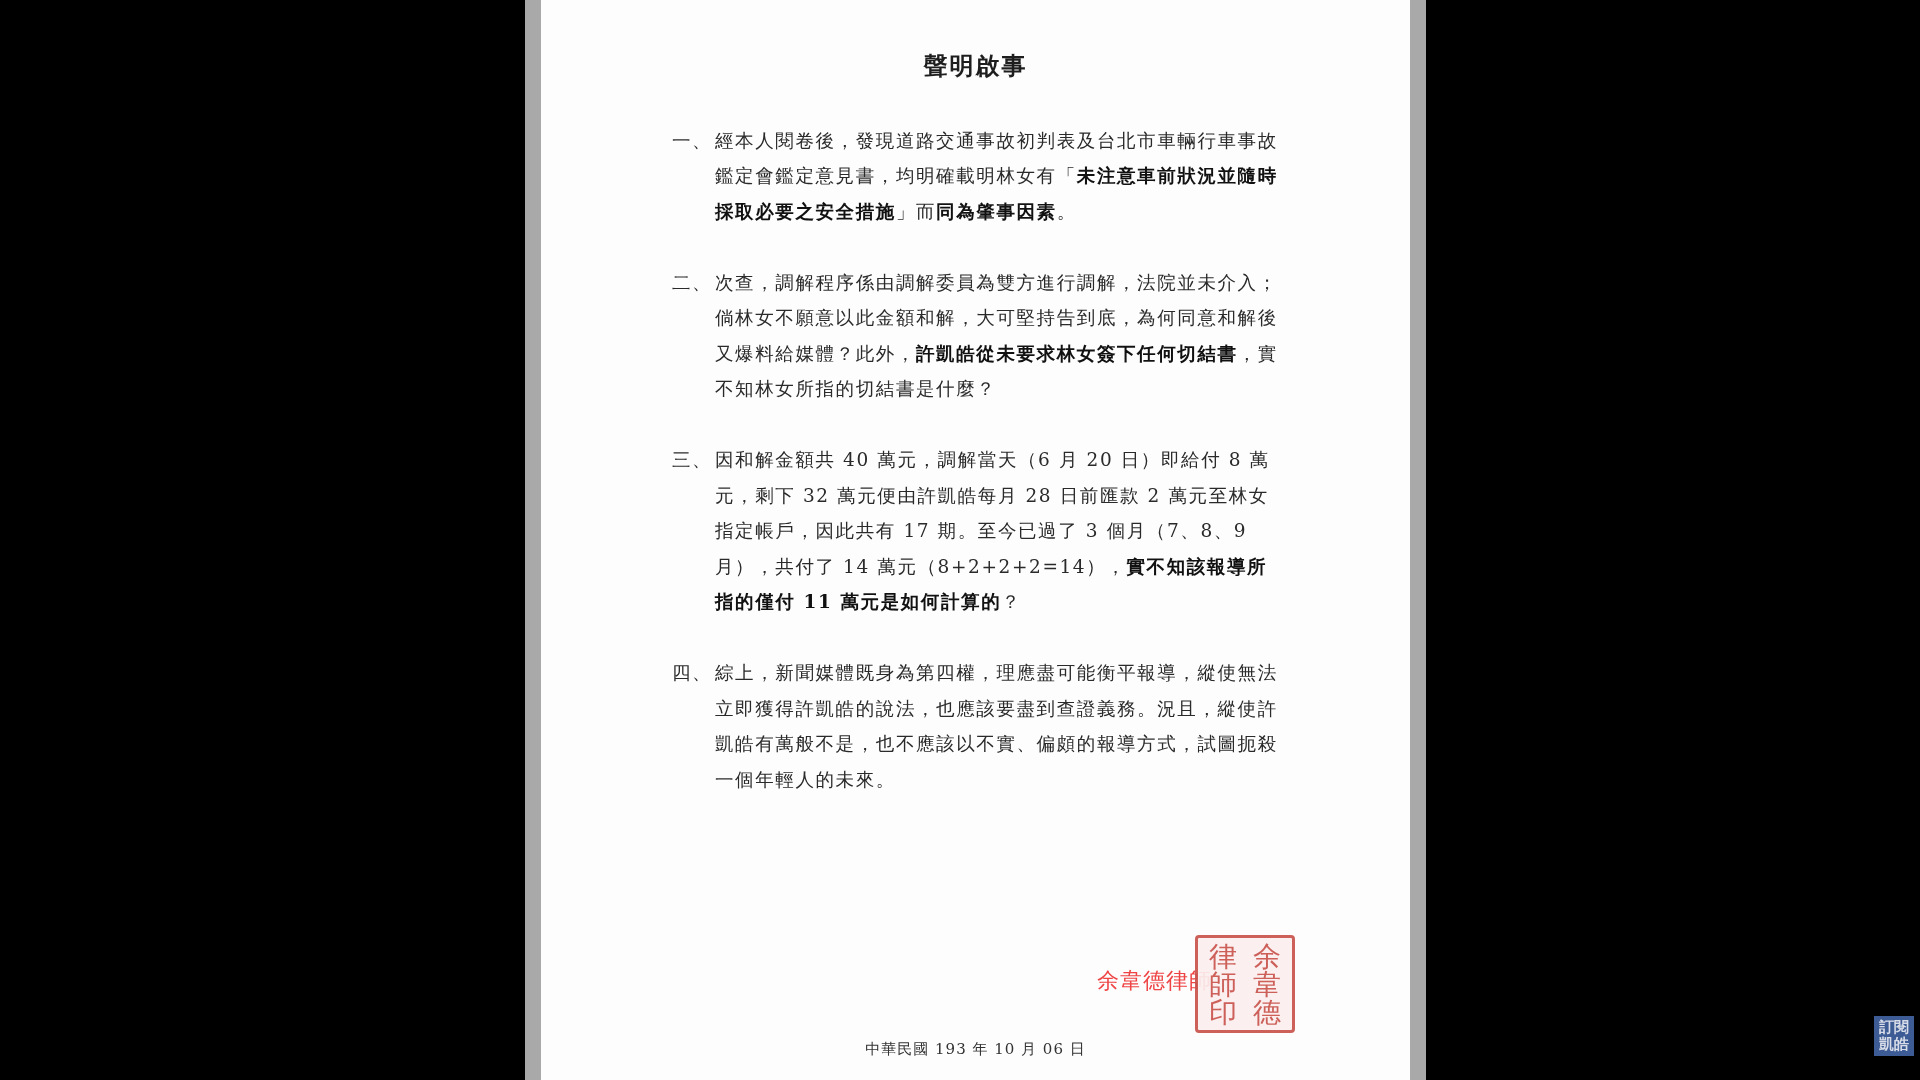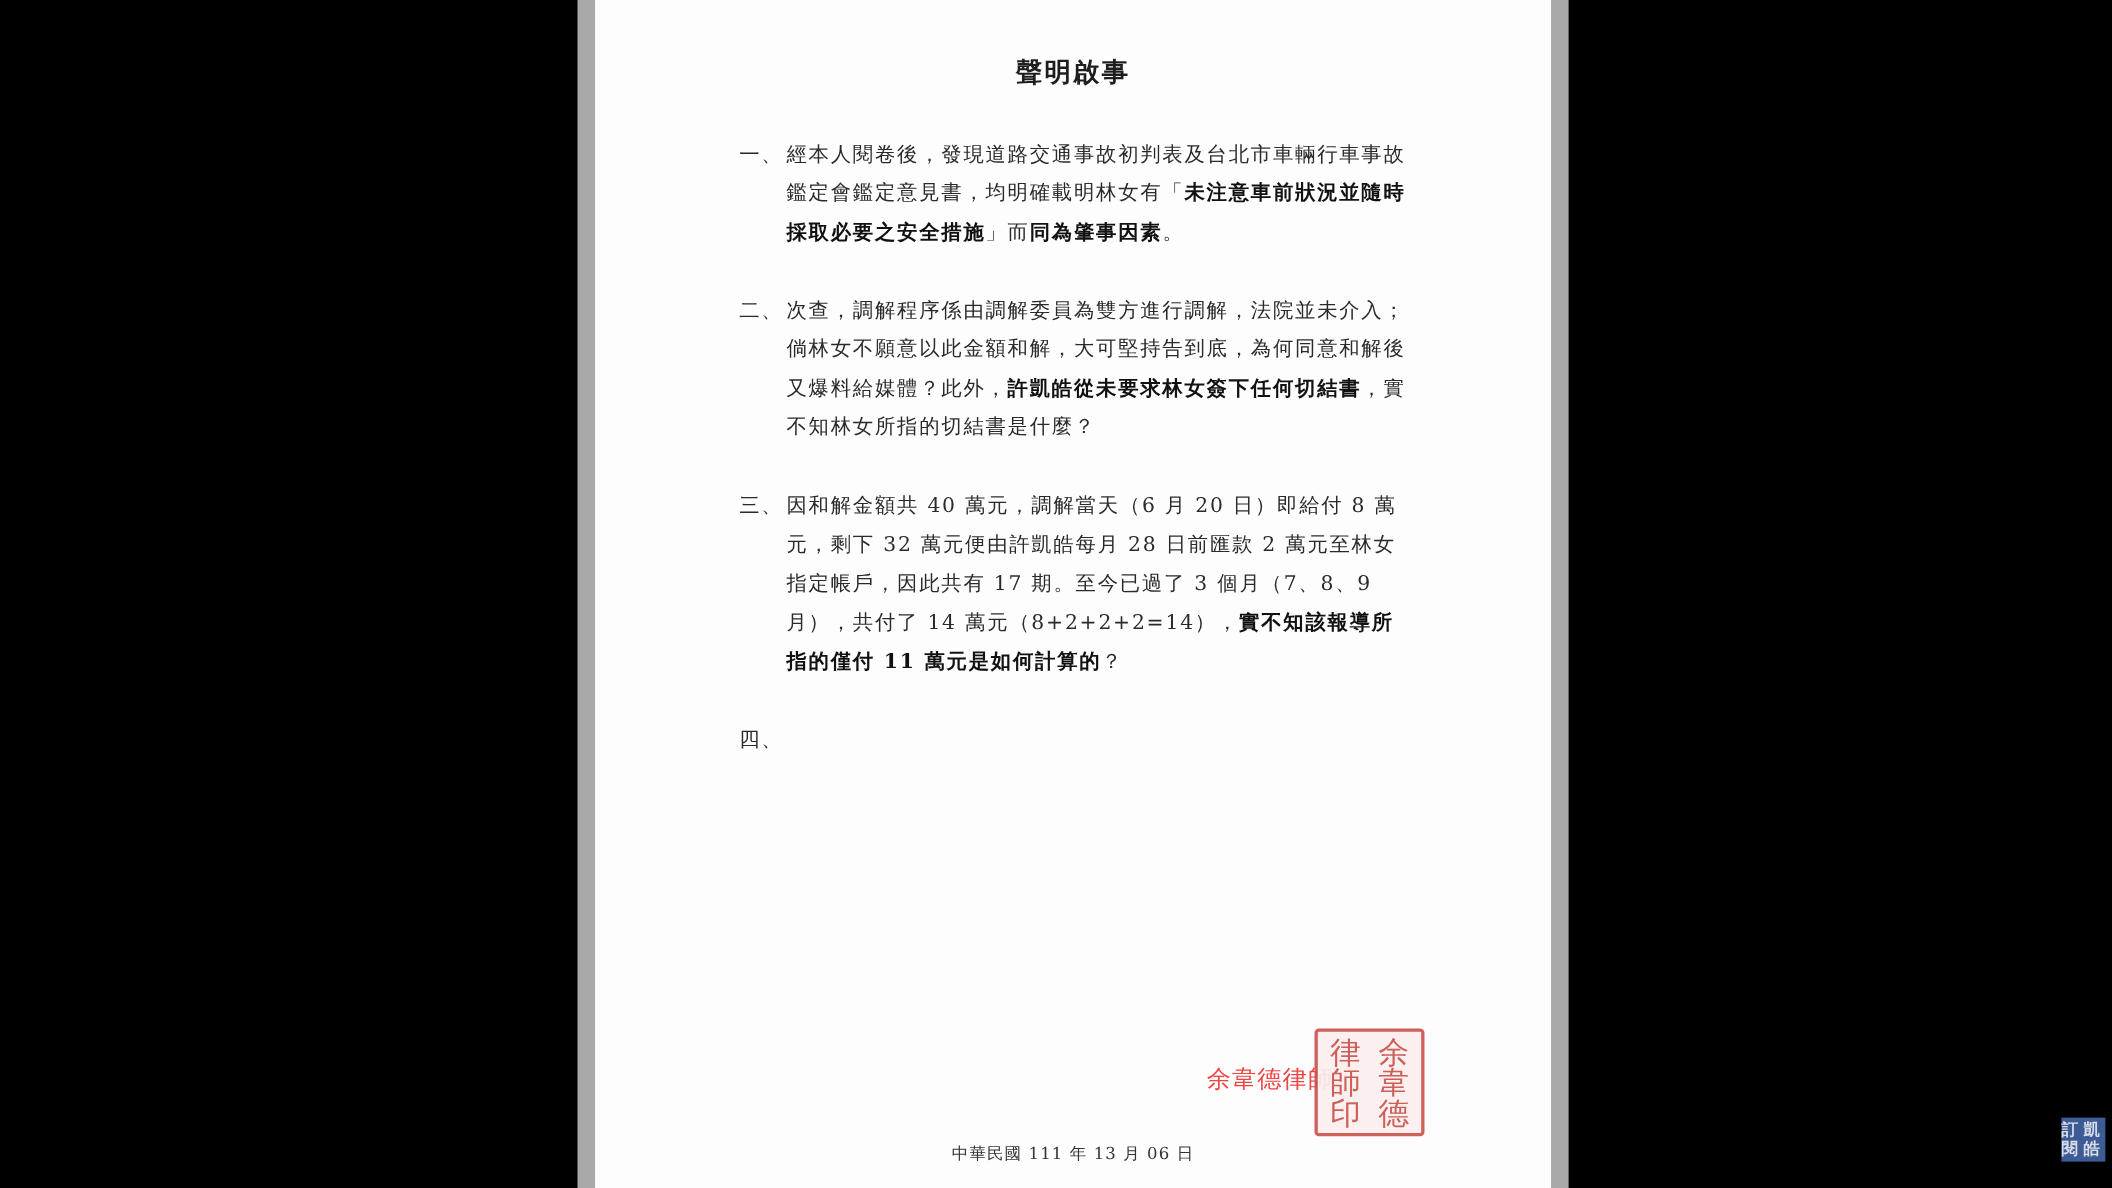--- a/index.html
+++ b/index.html
@@ -125,20 +125,21 @@
     position: absolute;
     left: 1857px; top: 1016px;
     width: 40px; height: 40px;
     background: #3d5b94;
     color: #d7dce8;
     font-family: "DejaVu Sans", sans-serif;
     font-size: 15px;
     line-height: 17px;
     font-weight: bold;
     display: flex;
+    flex-direction: column;
     align-items: center;
     justify-content: center;
     letter-spacing: 0;
   }
 </style>
 </head>
 <body>
 
 <div class="stage">
   <div class="page-border"></div>
@@ -157,38 +158,39 @@
         <span>次查，調解程序係由調解委員為雙方進行調解，法院並未介入；倘林女不願意以此金額和解，大可堅持告到底，為何同意和解後又爆料給媒體？此外，</span><span class="strong ul">許凱皓從未要求林女簽下任何切結書</span><span>，實不知林女所指的切結書是什麼？</span>
       </div>
 
       <div class="item">
         <span class="num">三、</span>
         <span>因和解金額共 40 萬元，調解當天（6 月 20 日）即給付 8 萬元，剩下 32 萬元便由許凱皓每月 28 日前匯款 2 萬元至林女指定帳戶，因此共有 17 期。至今已過了 3 個月（7、8、9 月），共付了 14 萬元（8+2+2+2=14），</span><span class="strong ul">實不知該報導所指的僅付 11 萬元是如何計算的</span><span>？</span>
       </div>
 
       <div class="item">
         <span class="num">四、</span>
+        <span>綜上，新聞媒體既身為第四權，理應盡可能衡平報導，縱使無法立即獲得許凱皓的說法，也應該要盡到查證義務。況且，縱使許凱皓有萬般不是，也不應該以不實、偏頗的報導方式，試圖扼殺一個年輕人的未來。</span>
       </div>
     </div>
 
     <div class="signature">余韋德律師</div>
 
     <div class="seal">
       <div class="col">
         <span>律</span>
         <span>師</span>
         <span>印</span>
       </div>
       <div class="col">
         <span>余</span>
         <span>韋</span>
         <span>德</span>
       </div>
     </div>
 
-    <div class="footer-date">中華民國 111 年 13 月 06 日</div>
+    <div class="footer-date">中華民國 193 年 10 月 06 日</div>
   </div>
 
   <div class="channel-badge">
     <span>訂閱</span>
     <span>凱皓</span>
   </div>
 </div>
 
 </body></html>

